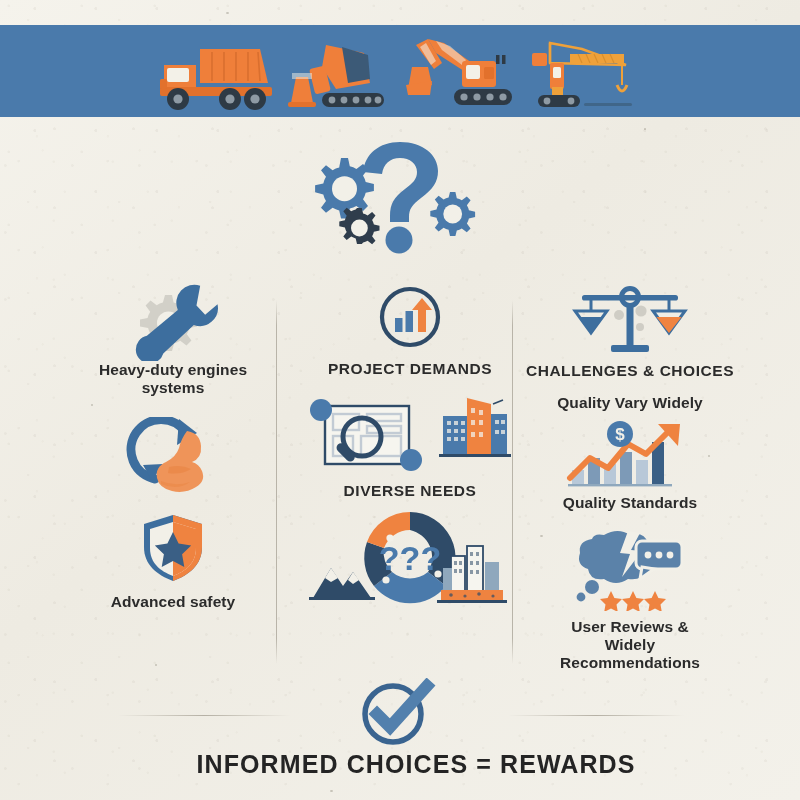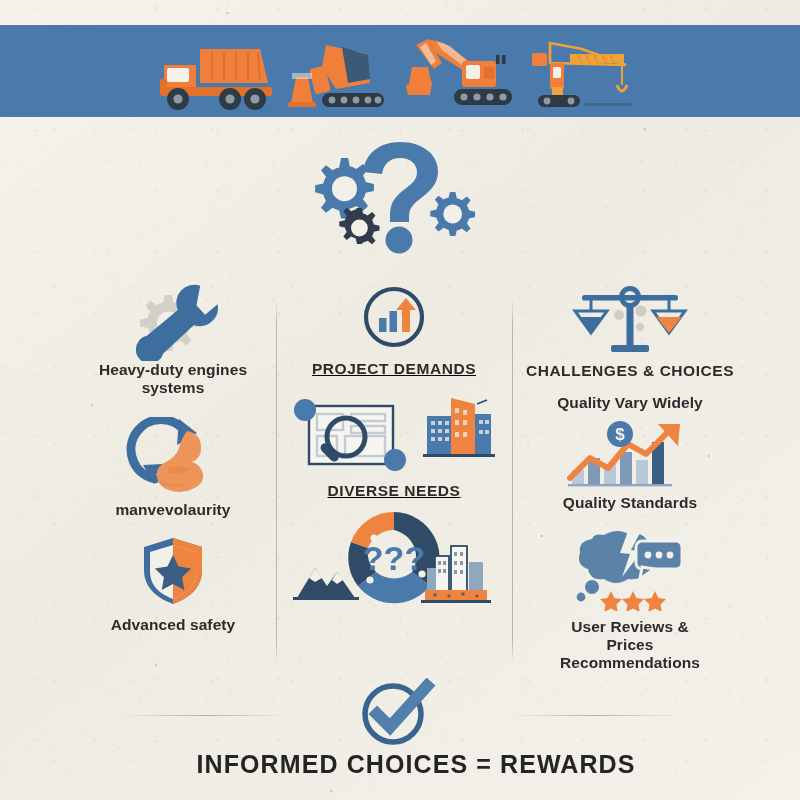--- a/index.html
+++ b/index.html
@@ -63,21 +63,21 @@
     padding-bottom: 4px;
   }
   .machine { display: block; }
 
   
   .hero { position: absolute; left: 296px; top: 140px; }
 
   
   .col { position: absolute; text-align: center; }
   .col-left   { left: 70px;  top: 281px; width: 206px; }
-  .col-mid    { left: 288px; top: 285px; width: 212px; text-decoration: underline; }
+  .col-mid    { left: 304px; top: 285px; width: 212px; }
   .col-right  { left: 524px; top: 285px; width: 212px; }
 
   .divider {
     position: absolute;
     top: 300px;
     width: 1px; height: 364px;
     background: linear-gradient(to bottom,
       rgba(175,170,158,0) 0%, rgba(175,170,158,.85) 7%,
       rgba(175,170,158,.85) 93%, rgba(175,170,158,0) 100%);
   }
@@ -283,21 +283,20 @@
           <path d="M54 2 L72 16 L52 28 Z" fill="#3d6e9e"></path>
           <path d="M27 64 L18 48 L38 47 Z" fill="#3d6e9e"></path>
           <g fill="#ef9459">
             <path d="M62 14 q13 2 14 15 q1 12 -9 16 q7 2 10 9 q4 10 -6 16 q-11 7 -24 4 q-13-3 -15-13 q-2-11 9-16 q10-5 13-14 q2-9 8-17 z"></path>
             <path d="M44 50 q12-3 22 2 q-10 6 -23 4 z" fill="#e8813f" opacity=".55"></path>
             <path d="M36 64 q14 6 29 1 q-12 9 -29 2 z" fill="#e8813f" opacity=".4"></path>
           </g>
         </svg>
       </div>
       <div class="label label-body" style="margin-top:6px;">
-        <div>manvevolaurity</div>
       </div>
     </div>
 
     <div class="block" style="margin-top:16px;">
       <div class="icon-wrap">
         <svg width="70" height="74" viewBox="0 0 70 74">
           <path d="M35 4 L64 13 v23 c0 18-13 28-29 34 C19 64 6 54 6 36 V13 z" fill="#3d6e9e"></path>
           <path d="M35 4 L64 13 v23 c0 18-13 28-29 34 z" fill="#ef8340"></path>
           <path d="M35 11 L58 18 v19 c0 15-10 23-23 28 C22 60 12 52 12 37 V18 z" fill="#f2f0e8"></path>
           <path d="M35 11 L58 18 v19 c0 15-10 23-23 28 z" fill="#ef8340"></path>
@@ -491,21 +490,21 @@
           </g>
           <g fill="#ef8340">
             <path d="M41 66 l3.4 7 7.6 1.1 -5.5 5.3 1.3 7.6 -6.8-3.6 -6.8 3.6 1.3-7.6 -5.5-5.3 7.6-1.1 z"></path>
             <path d="M63 66 l3.4 7 7.6 1.1 -5.5 5.3 1.3 7.6 -6.8-3.6 -6.8 3.6 1.3-7.6 -5.5-5.3 7.6-1.1 z"></path>
             <path d="M85 66 l3.4 7 7.6 1.1 -5.5 5.3 1.3 7.6 -6.8-3.6 -6.8 3.6 1.3-7.6 -5.5-5.3 7.6-1.1 z"></path>
           </g>
         </svg>
       </div>
       <div class="label label-body" style="margin-top:7px;">
         <div>User Reviews &amp;</div>
-        <div>Prices</div>
+        <div>Widely</div>
         <div>Recommendations</div>
       </div>
     </div>
 
   </div>
 
   <div class="rule rule-left"></div>
   <div class="rule rule-right"></div>
 
   <div class="check">

